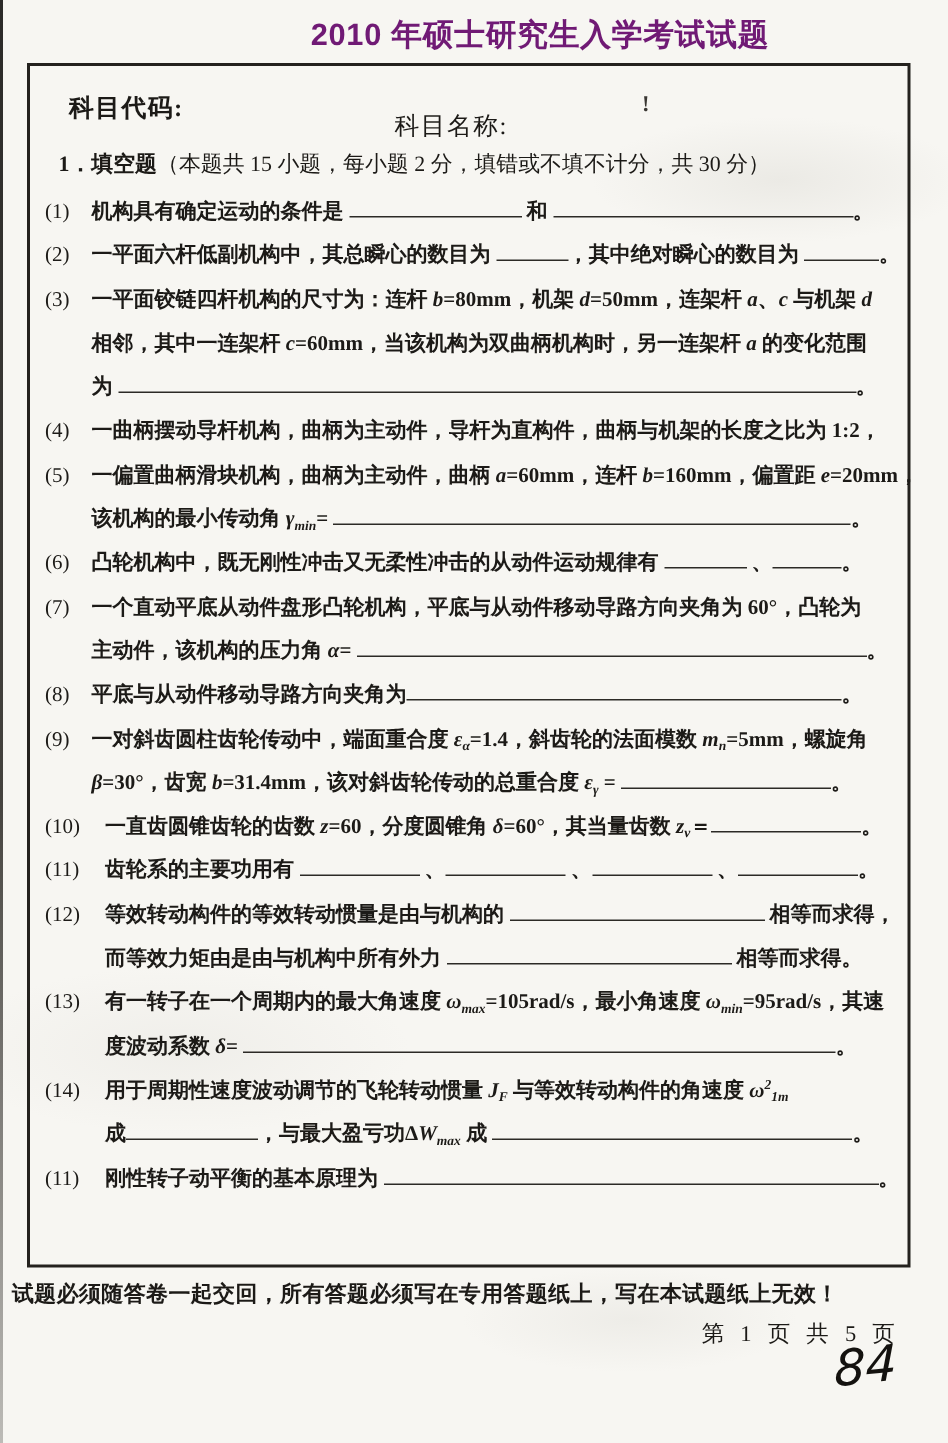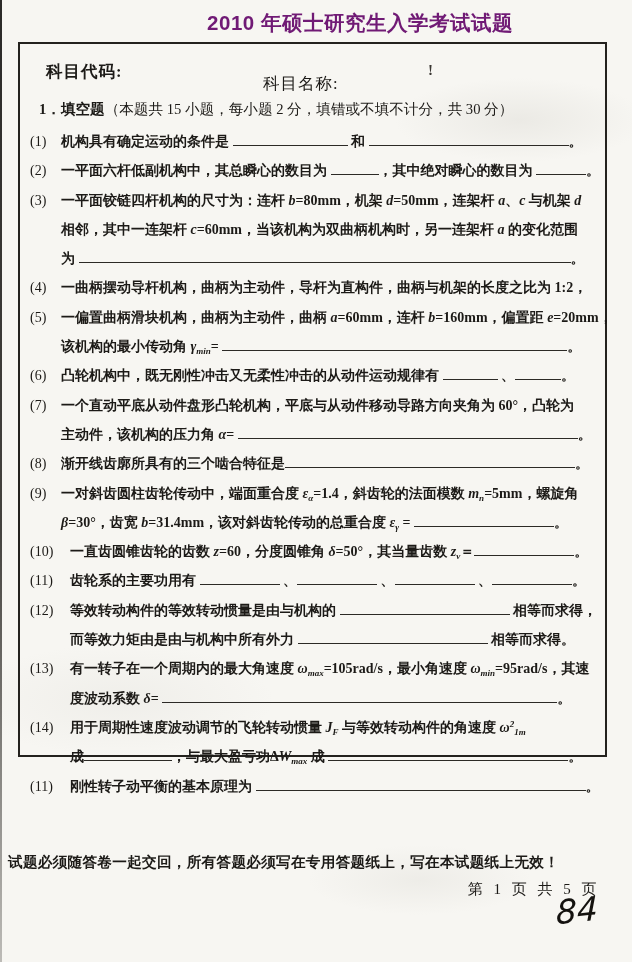--- a/index.html
+++ b/index.html
@@ -21,21 +21,21 @@
   }
   .page-title {
     margin: 0; padding: 9px 0 0 88px;
     text-align: center;
     font-family: "Liberation Sans", "DejaVu Sans", sans-serif;
     font-weight: 700; font-size: 20.5px; letter-spacing: .5px;
     color: #701a75;
   }
   .exam-box {
     position: absolute; left: 18px; top: 42px;
-    width: 589px; height: 715px;
+    width: 589px; height: 803px;
     box-sizing: border-box;
     border: 2.4px solid #24221e;
   }
   .header-row { position: relative; height: 26px; margin-top: 17px; }
   .subject-code-label {
     position: absolute; left: 26px; top: 0;
     font-weight: 700; font-size: 16.5px; letter-spacing: 1px;
   }
   .subject-name-label {
     position: absolute; left: 243px; top: 12px;
@@ -124,30 +124,30 @@
         <span class="qnum">(6)</span>
         <div class="qline"><span>凸轮机构中，既无刚性冲击又无柔性冲击的从动件运动规律有 </span><span class="blank" style="width: 55px;"></span><span> 、</span><span class="blank" style="width: 46px;"></span><span>。</span></div>
       </div>
       <div class="question">
         <span class="qnum">(7)</span>
         <div class="qline"><span>一个直动平底从动件盘形凸轮机构，平底与从动件移动导路方向夹角为 60°，凸轮为</span></div>
         <div class="qline"><span>主动件，该机构的压力角 </span><span class="var">α</span><span>= </span><span class="blank" style="width: 340px;"></span><span>。</span></div>
       </div>
       <div class="question">
         <span class="qnum">(8)</span>
-        <div class="qline"><span>渐开线齿廓所具有的三个啮合特征是</span><span class="blank" style="width: 290px;"></span><span>。</span></div>
+        <div class="qline"><span>平底与从动件移动导路方向夹角为</span><span class="blank" style="width: 290px;"></span><span>。</span></div>
       </div>
       <div class="question">
         <span class="qnum">(9)</span>
         <div class="qline"><span>一对斜齿圆柱齿轮传动中，端面重合度 </span><span class="var">ε</span><sub>α</sub><span>=1.4，斜齿轮的法面模数 </span><span class="var">m</span><sub>n</sub><span>=5mm，螺旋角</span></div>
         <div class="qline"><span class="var">β</span><span>=30°，齿宽 </span><span class="var">b</span><span>=31.4mm，该对斜齿轮传动的总重合度 </span><span class="var">ε</span><sub>γ</sub><span> = </span><span class="blank" style="width: 140px;"></span><span>。</span></div>
       </div>
       <div class="question wide">
         <span class="qnum">(10)</span>
-        <div class="qline"><span>一直齿圆锥齿轮的齿数 </span><span class="var">z</span><span>=60，分度圆锥角 </span><span class="var">δ</span><span>=50°，其当量齿数 </span><span class="var">z</span><sub>v</sub><span>＝</span><span class="blank" style="width: 100px;"></span><span>。</span></div>
+        <div class="qline"><span>一直齿圆锥齿轮的齿数 </span><span class="var">z</span><span>=60，分度圆锥角 </span><span class="var">δ</span><span>=60°，其当量齿数 </span><span class="var">z</span><sub>v</sub><span>＝</span><span class="blank" style="width: 100px;"></span><span>。</span></div>
       </div>
       <div class="question wide">
         <span class="qnum">(11)</span>
         <div class="qline"><span>齿轮系的主要功用有 </span><span class="blank" style="width: 80px;"></span><span> 、</span><span class="blank" style="width: 80px;"></span><span> 、</span><span class="blank" style="width: 80px;"></span><span> 、</span><span class="blank" style="width: 80px;"></span><span>。</span></div>
       </div>
       <div class="question wide">
         <span class="qnum">(12)</span>
         <div class="qline"><span>等效转动构件的等效转动惯量是由与机构的 </span><span class="blank" style="width: 170px;"></span><span> 相等而求得，</span></div>
         <div class="qline"><span>而等效力矩由是由与机构中所有外力 </span><span class="blank" style="width: 190px;"></span><span> 相等而求得。</span></div>
       </div>

